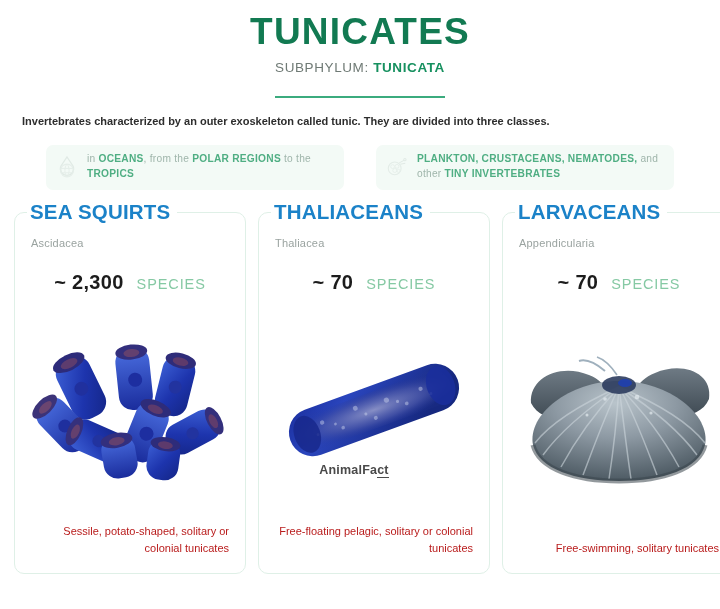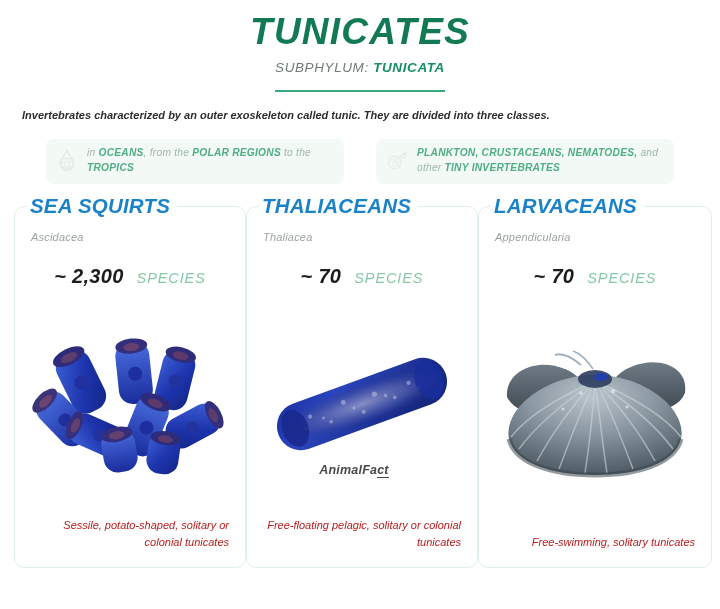--- a/index.html
+++ b/index.html
@@ -1,30 +1,30 @@
 <!DOCTYPE html>
 <html><head>
 <meta charset="utf-8">
 <style>
   html,body{margin:0;padding:0;}
   body{
     width:720px;height:609px;background:#ffffff;
     font-family:"Liberation Sans",sans-serif;
     color:#333;overflow:hidden;position:relative;
   }
-  .page{position:relative;width:720px;height:490px;font-style:italic;}
+  .page{position:relative;width:720px;height:490px;}
 
   
   .header{text-align:center;padding-top:13px;}
   .title{
     font-size:37px;font-weight:bold;letter-spacing:1.2px;
     color:#127a52;line-height:1.05;margin:0;
   }
   .subline{
-    display:inline-block;margin-top:8px;padding-bottom:15px;
+    display:inline-block;margin-top:8px;padding-bottom:21px;
     border-bottom:2px solid #3bab7e;
     font-size:13.5px;letter-spacing:.6px;
   }
   .sub-label{color:#6f7a75;font-weight:normal;}
   .sub-value{color:#16905f;font-weight:bold;}
 
   .intro{
     margin:16px 22px 0 22px;font-size:11px;line-height:1.35;
     font-weight:bold;color:#2d2d2d;text-align:left;
   }
@@ -42,21 +42,21 @@
     display:flex;align-items:center;justify-content:center;
   }
   .pill-icon svg{display:block;}
   .pill-text{
     font-size:10.2px;line-height:1.45;color:#9fb5ab;letter-spacing:.25px;
   }
   .pill-text b{color:#4fae83;font-weight:bold;}
 
   
   .cards{
-    display:flex;margin:22px 14px 0 14px;align-items:stretch;
+    display:flex;gap:12px;margin:22px 14px 0 14px;align-items:stretch;
   }
   .card{
     position:relative;flex:1;border:1.4px solid #dff0e7;border-radius:10px;
     padding:22px 10px 14px 10px;display:flex;flex-direction:column;
     min-height:324px;background:#fff;
   }
   .card-title{
     position:absolute;top:-13px;left:12px;background:#ffffff;
     padding:0 7px 0 3px;font-size:20.5px;font-weight:bold;
     letter-spacing:.2px;color:#1b82c8;white-space:nowrap;

